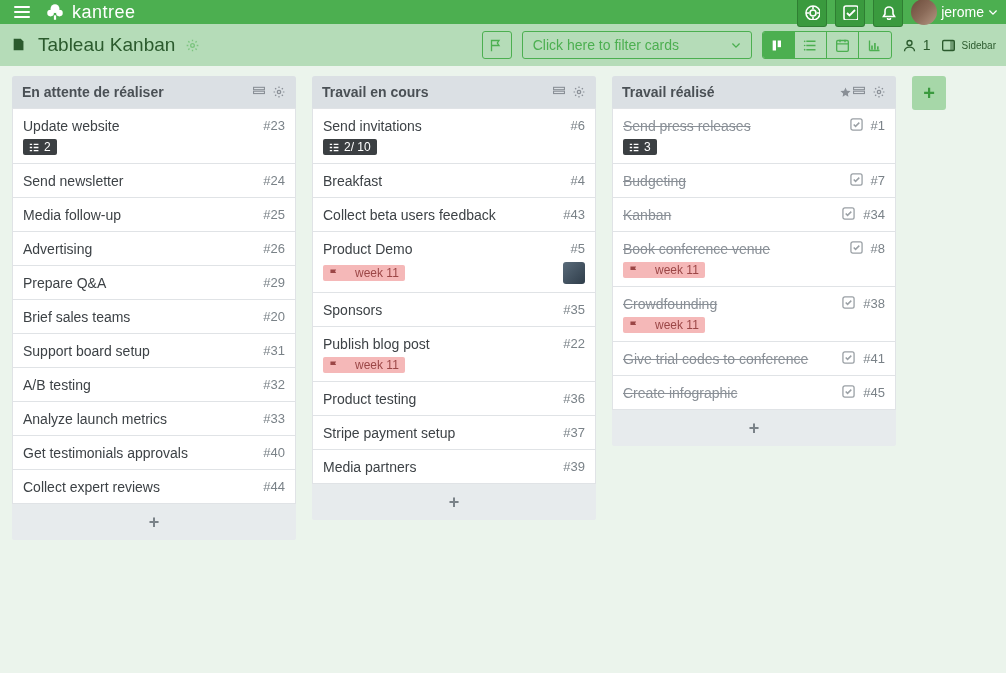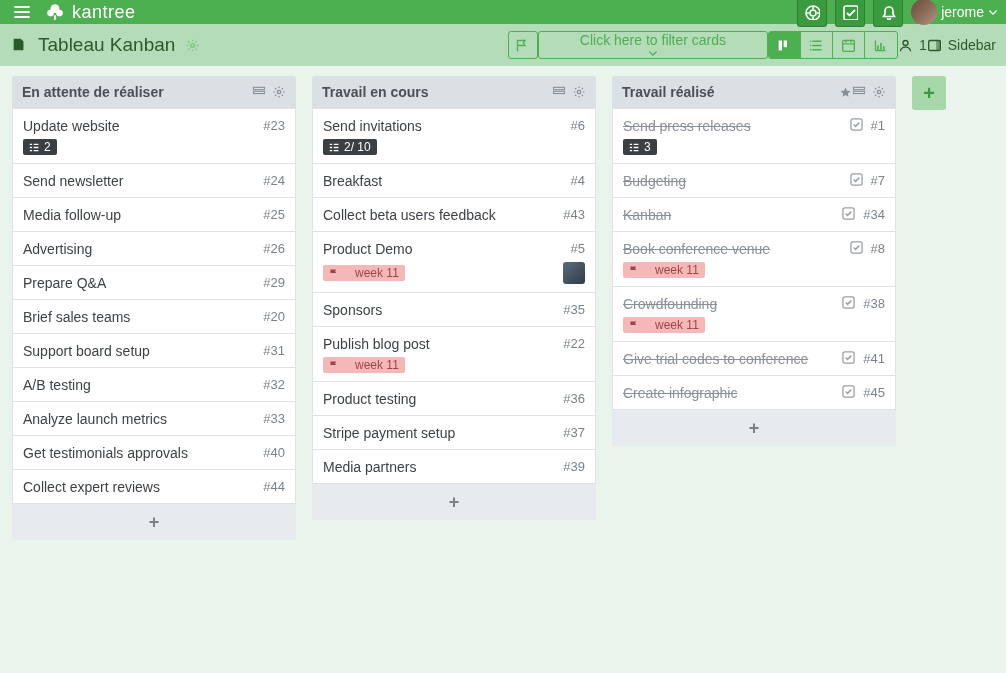--- a/index.html
+++ b/index.html
@@ -26,33 +26,33 @@
   .icon{display:inline-flex;align-items:center;justify-content:center;}
   .icon svg{display:block;}
   .hamburger{width:28px;height:28px;cursor:pointer;}
   .logo{display:flex;align-items:center;gap:6px;font-size:18px;letter-spacing:.5px;font-weight:400;color:#fff;}
   .logo .tree{width:22px;height:22px;}
   .top-btn{width:30px;height:30px;border:1px solid rgba(0,0,0,.18);border-radius:3px;background:var(--green-dark);display:flex;align-items:center;justify-content:center;cursor:pointer;}
   .avatar{width:26px;height:26px;border-radius:50%;background:linear-gradient(135deg,#6b4b3a 0%,#8a6a58 50%,#b59883 100%);margin-right:4px;}
   .user{display:flex;align-items:center;font-size:14px;cursor:pointer;}
   .user .chev{margin-left:4px;}
   
-  .toolbar{height:42px;background:var(--green-soft);display:flex;align-items:center;padding:0 10px;}
+  .toolbar{height:42px;background:var(--green-soft);display:flex;align-items:center;padding:0 10px;gap:10px;}
   .board-title{display:flex;align-items:center;gap:10px;font-size:19px;font-weight:500;color:#2b5a2d;}
   .board-title .doc{width:18px;height:18px;color:#2b5a2d;}
   .toolbar .spacer{flex:1;}
   .view-btn,.square-btn{height:28px;border:1px solid var(--green);border-radius:3px;background:transparent;display:flex;align-items:center;justify-content:center;cursor:pointer;color:var(--green);}
   .square-btn{width:30px;}
-  .filter-btn{height:28px;min-width:230px;border:1px solid var(--green);border-radius:3px;background:transparent;display:flex;align-items:center;padding:0 10px;color:var(--green);font-size:14px;cursor:pointer;justify-content:space-between;flex-direction:column;}
+  .filter-btn{height:28px;min-width:230px;border:1px solid var(--green);border-radius:3px;background:transparent;display:flex;align-items:center;padding:0 10px;color:var(--green);font-size:14px;cursor:pointer;justify-content:space-between;}
   .view-group{display:flex;border:1px solid var(--green);border-radius:3px;overflow:hidden;height:28px;}
   .view-group .vg{width:32px;display:flex;align-items:center;justify-content:center;color:var(--green);cursor:pointer;border-right:1px solid var(--green);}
   .view-group .vg:last-child{border-right:none;}
   .view-group .vg.active{background:var(--green);color:#fff;}
   .people{display:flex;align-items:center;gap:6px;color:#2b5a2d;font-size:14px;cursor:pointer;}
-  .sidebar-btn{display:flex;align-items:center;gap:6px;color:#2b5a2d;font-size:14px;cursor:pointer;}
+  .sidebar-btn{display:flex;align-items:center;gap:6px;color:#2b5a2d;font-size:10px;cursor:pointer;}
   
   .board{display:flex;align-items:flex-start;gap:16px;padding:10px 12px;overflow:auto;}
   .column{width:284px;flex:0 0 284px;border-radius:3px;overflow:hidden;background:var(--col-body);}
   .col-head{background:var(--col-head);height:32px;display:flex;align-items:center;padding:0 10px;font-size:14px;font-weight:600;color:#4a5055;}
   .col-head .title{flex:1;}
   .col-head .star{color:#8a9097;margin-left:4px;}
   .col-head .acts{display:flex;gap:6px;color:#8a9097;}
   .col-head .acts .ic{cursor:pointer;}
   .cards{background:#4c1d95;}
   .card{background:#fff;border-bottom:1px solid var(--card-border);border-left:1px solid var(--card-border);border-right:1px solid var(--card-border);padding:9px 10px 8px;font-size:14px;cursor:pointer;}

